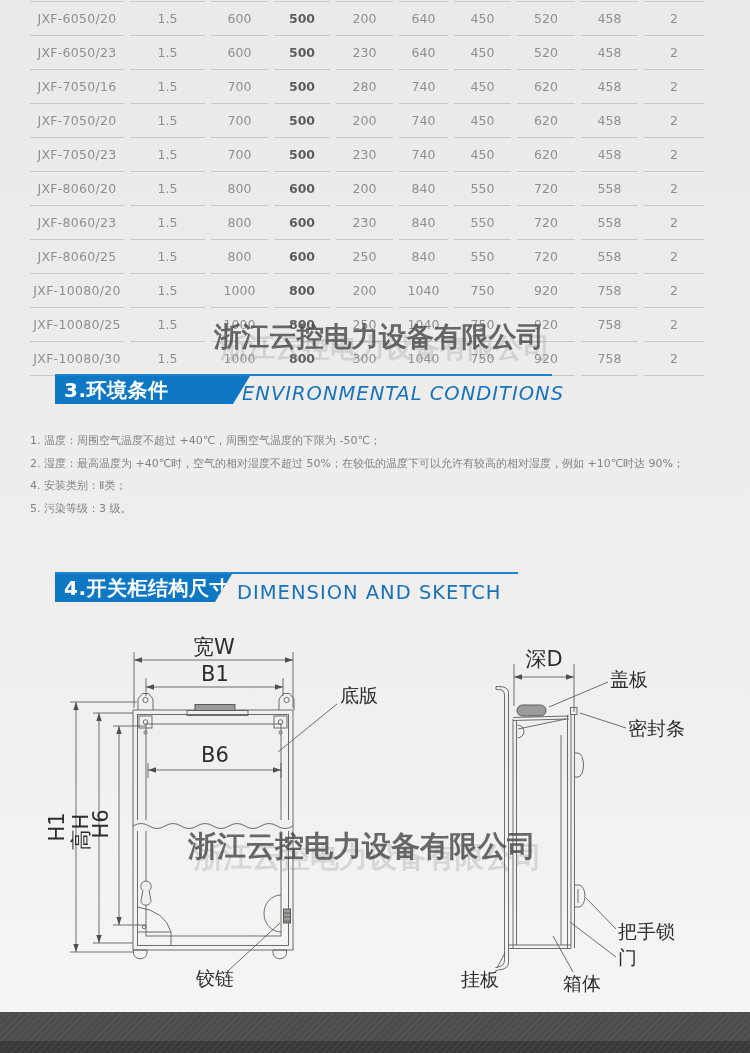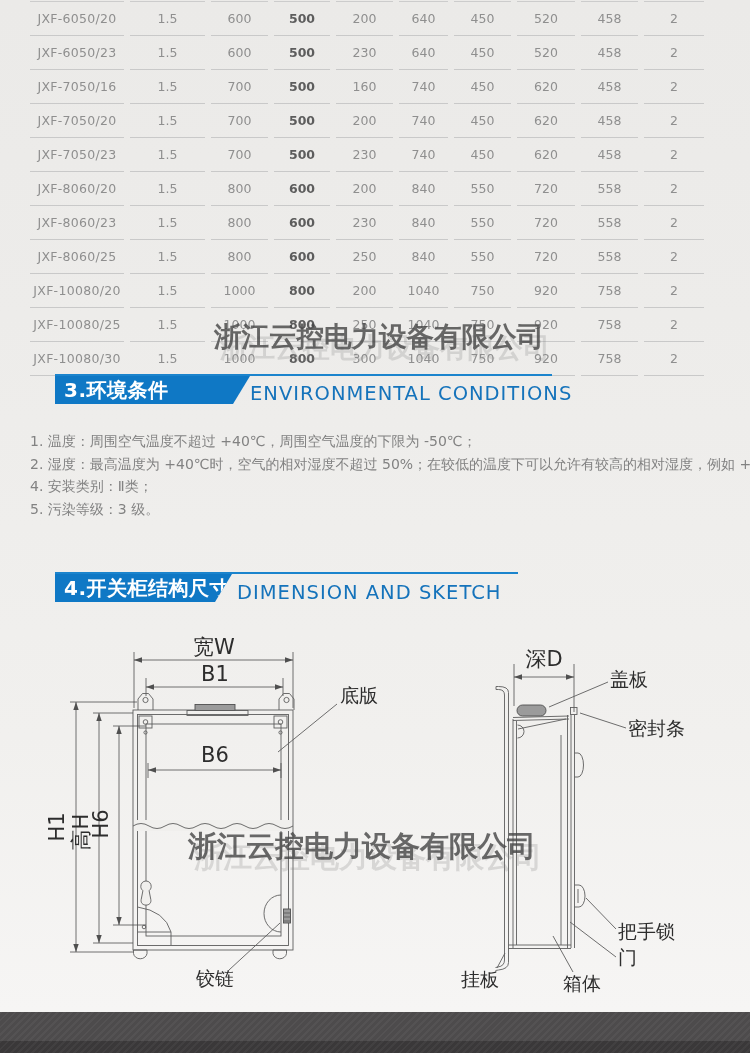--- a/index.html
+++ b/index.html
@@ -23,21 +23,21 @@
 
   
   .sec-line{position:absolute;height:2px;background:#1b84cd;}
   .sec-box{position:absolute;height:28px;line-height:28px;background:#0f78c5;color:#ffffff;
            font-size:20px;font-weight:700;letter-spacing:.5px;padding-left:9px;
            clip-path:polygon(0 0,100% 0,calc(100% - 17px) 100%,0 100%);}
   .sec-en{position:absolute;color:#1573bb;font-size:19.5px;letter-spacing:1px;white-space:nowrap;}
 
   
   .env-list{position:absolute;left:30px;top:430px;width:712px;}
-  .env-item{font-size:14px;line-height:22.5px;color:#828282;white-space:nowrap;}
+  .env-item{font-size:11px;line-height:22.5px;color:#828282;white-space:nowrap;}
 
   
   svg.diagram{position:absolute;left:0;top:618px;}
   svg.diagram .ln{stroke:#5d5d5d;stroke-width:.9;fill:none;}
   svg.diagram .dim{stroke:#4f4f4f;stroke-width:.8;fill:none;}
   svg.diagram .tri{fill:#4f4f4f;stroke:none;}
   svg.diagram .fillg{fill:#9b9b9b;stroke:#4f4f4f;stroke-width:.9;}
   svg.diagram .fillbg{fill:#f0efed;}
   svg.diagram text{fill:#2d2d2d;font-family:"DejaVu Sans","Liberation Sans",sans-serif;}
   svg.diagram .dimlab{font-size:21px;}
@@ -90,21 +90,21 @@
           <td>450</td>
           <td>520</td>
           <td>458</td>
           <td>2</td>
         </tr>
         <tr>
           <td class="model">JXF-7050/16</td>
           <td>1.5</td>
           <td>700</td>
           <td class="em">500</td>
-          <td>160</td>
+          <td>280</td>
           <td>740</td>
           <td>450</td>
           <td>620</td>
           <td>458</td>
           <td>2</td>
         </tr>
         <tr>
           <td class="model">JXF-7050/20</td>
           <td>1.5</td>
           <td>700</td>
@@ -202,21 +202,21 @@
         </tr>
       </tbody>
   </table>
 
   <div class="watermark wm-top">浙江云控电力设备有限公司</div>
 
   <div class="sec-line" style="left:55px;top:374px;width:497px;"></div>
   <div class="sec-box" style="left:55px;top:376px;width:186px;">
     <span>3.环境条件</span>
   </div>
-  <div class="sec-en" style="left:250px;top:382px;">ENVIRONMENTAL CONDITIONS</div>
+  <div class="sec-en" style="left:242px;top:382px;font-style:italic;">ENVIRONMENTAL CONDITIONS</div>
 
   <div class="env-list">
       <div class="env-item">1. 温度：周围空气温度不超过 +40℃，周围空气温度的下限为 -50℃；</div>
       <div class="env-item">2. 湿度：最高温度为 +40℃时，空气的相对湿度不超过 50%；在较低的温度下可以允许有较高的相对湿度，例如 +10℃时达 90%；</div>
       <div class="env-item">4. 安装类别：Ⅱ类；</div>
       <div class="env-item">5. 污染等级：3 级。</div>
     </div>
 
   <div class="sec-line" style="left:55px;top:572px;width:463px;"></div>
   <div class="sec-box" style="left:55px;top:574px;width:168px;">

